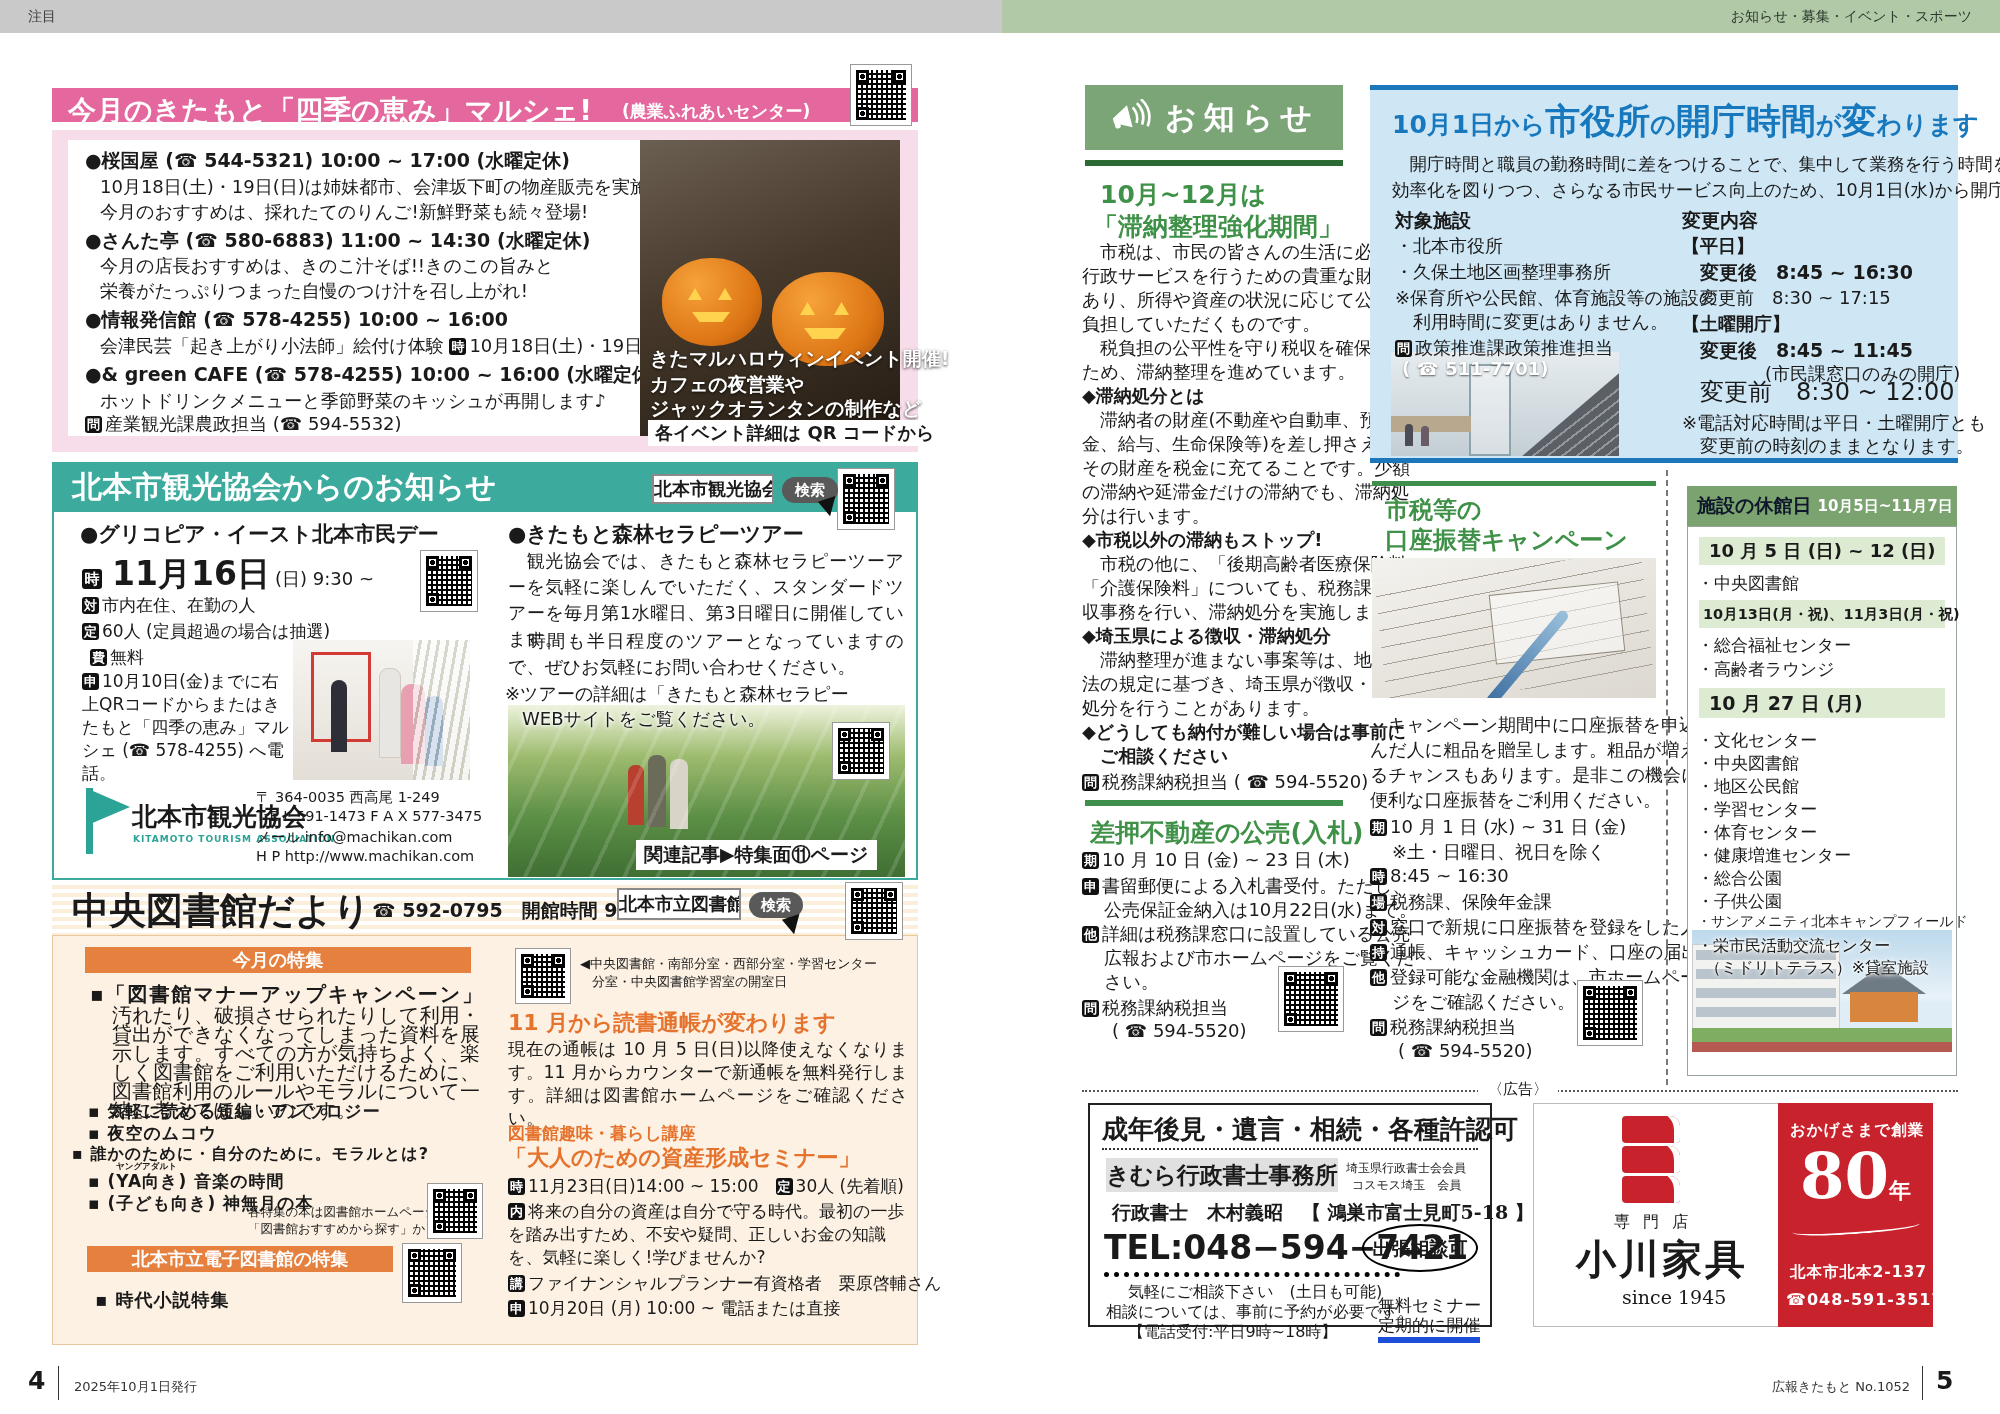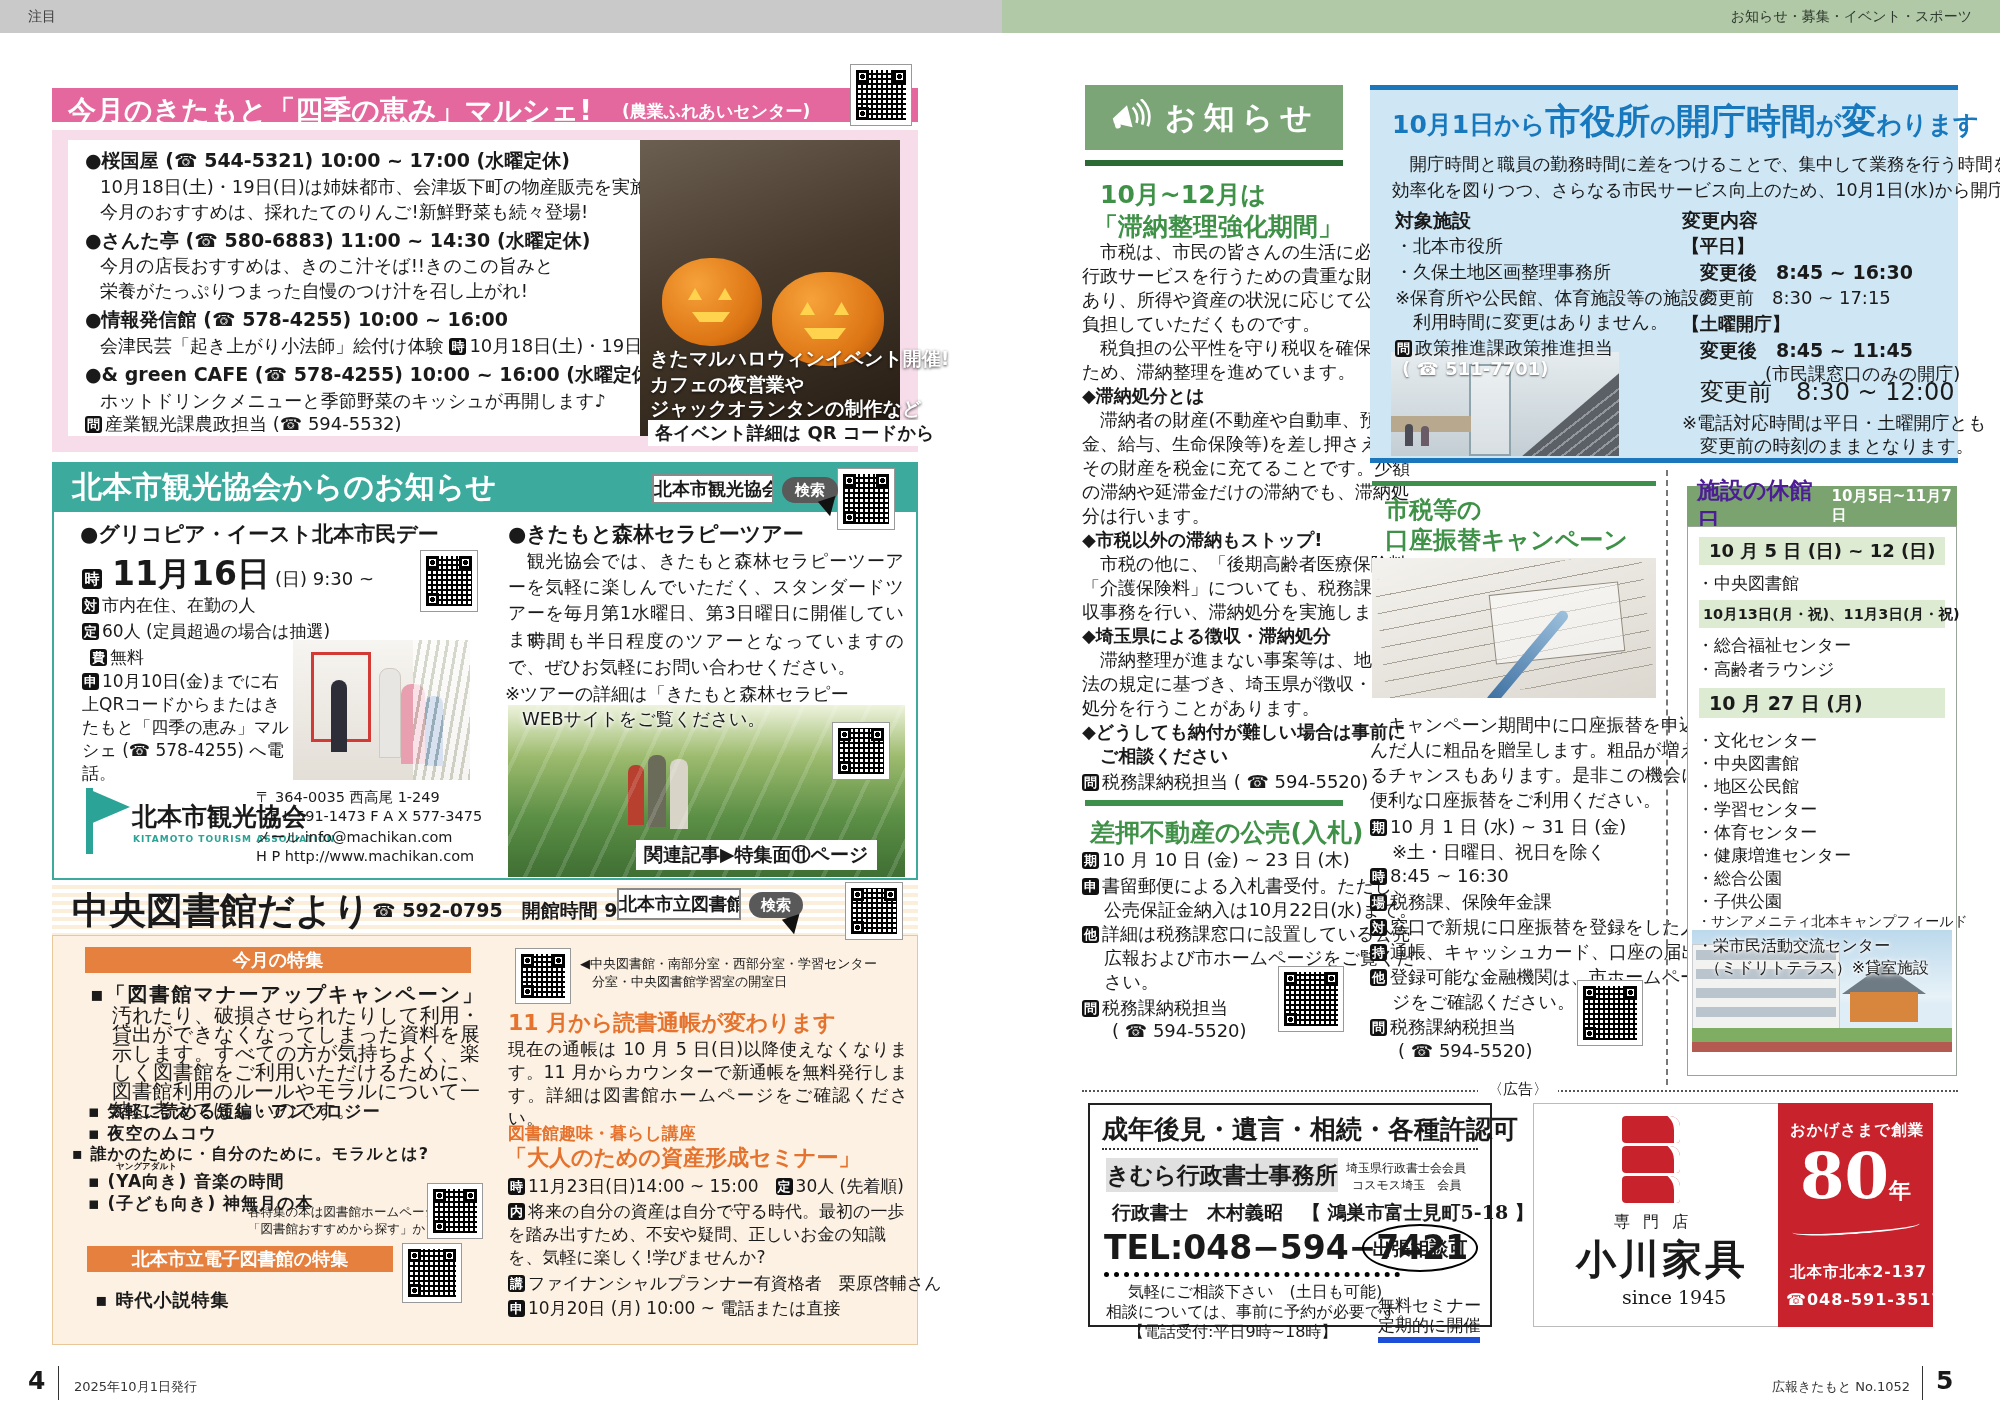--- a/index.html
+++ b/index.html
@@ -344,21 +344,21 @@
   <div class="qr" style="left:1577px;top:980px;width:66px;height:66px">
       <span class="px"></span>
       <span class="f tl"></span>
       <span class="f tr"></span>
       <span class="f bl"></span>
     </div>
 
   <div class="abs" style="left:1666px;top:470px;height:615px;border-left:2px dashed #777"></div>
 
   <div class="abs" style="left:1687px;top:486px;width:270px;height:40px;background:#7aa36f;display:flex;align-items:center;padding-left:10px">
-    <span class="b" style="font-size:23px;color:#4c1d95">施設の休館日</span>
+    <span class="b" style="font-size:19px;color:#0f172a">施設の休館日</span>
     <span class="b" style="font-size:15px;color:#fff;margin-left:6px">10月5日~11月7日</span>
   </div>
   <div class="abs" style="left:1687px;top:526px;width:270px;height:550px;background:#fff;border:1px solid #9aa59a"></div>
   <div class="abs b" style="left:1699px;top:537px;width:246px;height:28px;background:#dcebd2;font-size:18px;line-height:28px;padding-left:10px"><span>10 月 5 日 (日) ~ 12 (日)</span></div>
   <div class="abs ws" style="left:1697px;top:572px;font-size:17px">・中央図書館</div>
   <div class="abs b ws" style="left:1699px;top:600px;width:246px;height:28px;background:#dcebd2;font-size:14.5px;line-height:28px;padding-left:4px"><span>10月13日(月・祝)、11月3日(月・祝)</span></div>
   <div class="abs ws" style="left:1697px;top:634px;font-size:17px">・総合福祉センター</div>
   <div class="abs ws" style="left:1697px;top:658px;font-size:17px">・高齢者ラウンジ</div>
   <div class="abs b" style="left:1699px;top:688px;width:246px;height:30px;background:#dcebd2;font-size:19px;line-height:30px;padding-left:10px"><span>10 月 27 日 (月)</span></div>
   <div class="abs ws" style="left:1697px;top:729px;font-size:17px">・文化センター</div>

